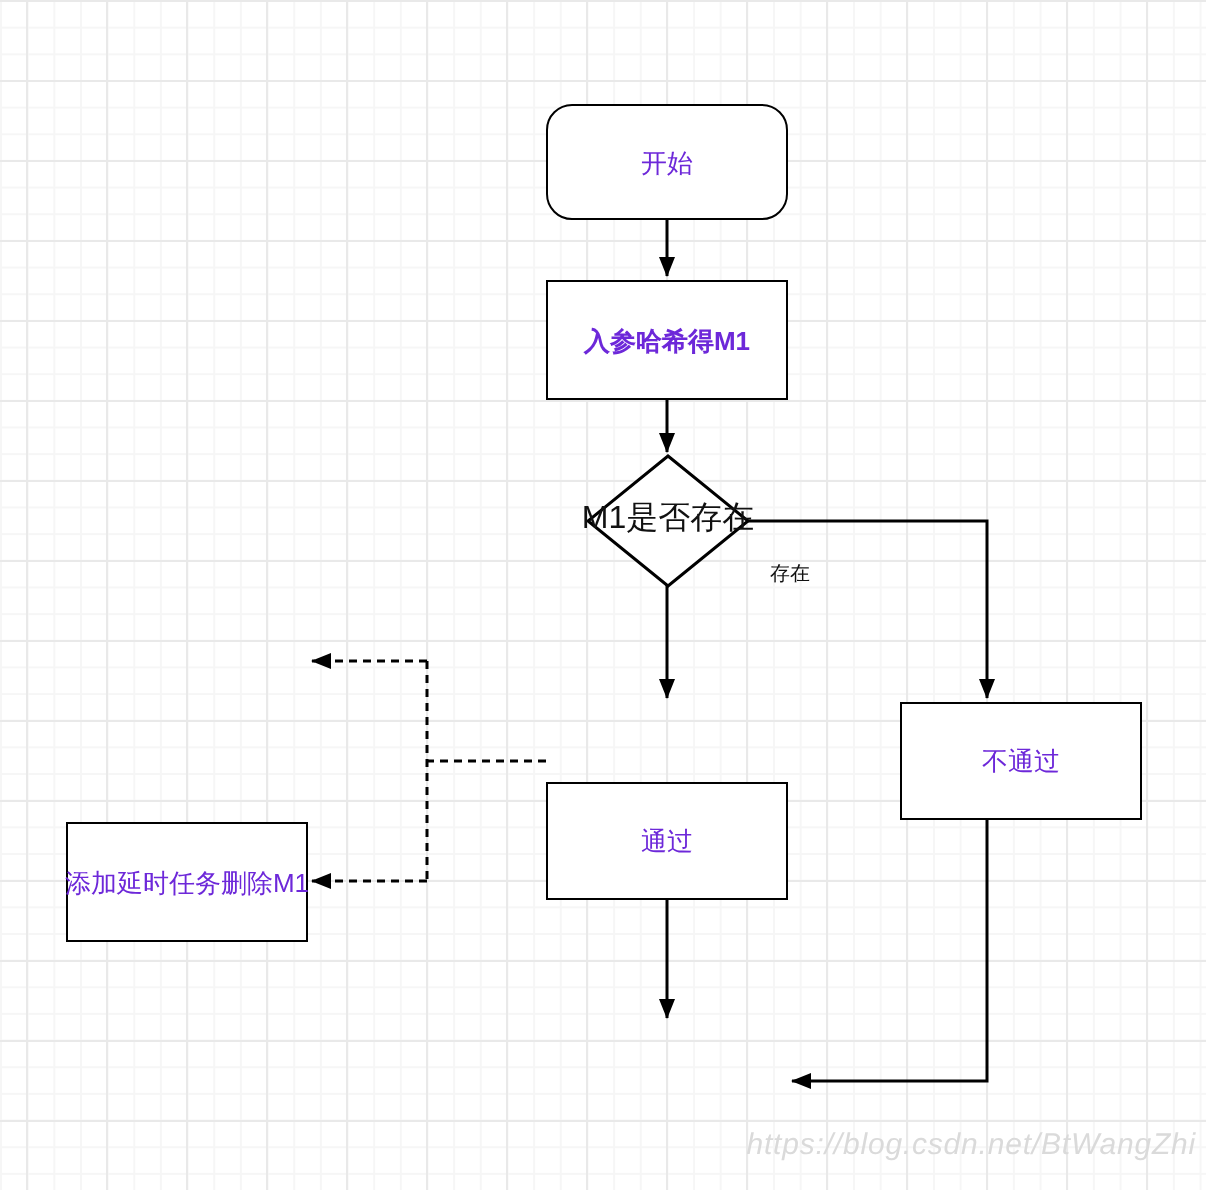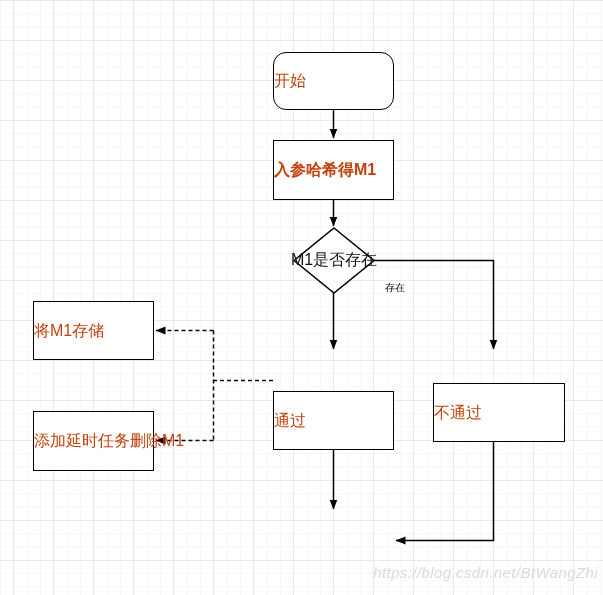--- a/index.html
+++ b/index.html
@@ -26,30 +26,31 @@
     left: 0; top: 0;
     width: 603px; height: 595px;
   }
   .node {
     position: absolute;
     box-sizing: border-box;
     background: #ffffff;
     border: 1.5px solid #000000;
     display: flex;
     align-items: center;
-    font-size: 16px;
-    color: #c2410c;
+    justify-content: center;
+    font-size: 13px;
+    color: #6d28d9;
     white-space: nowrap;
     line-height: 1;
   }
   .terminator { border-radius: 13px; }
   #n-start { left: 273px; top: 52px;  width: 121px; height: 58px; }
   #n-hash  { left: 273px; top: 140px; width: 121px; height: 60px; font-weight: bold; }
   #n-pass  { left: 273px; top: 351px; width: 121px; height: 59px; margin-top: 40px; }
-  #n-fail  { left: 433px; top: 351px; width: 132px; height: 59px; margin-top: 32px; }
+  #n-fail  { left: 450px; top: 351px; width: 121px; height: 59px; }
   #n-store { left: 33px;  top: 301px; width: 121px; height: 59px; }
   #n-delay { left: 33px;  top: 411px; width: 121px; height: 60px; }
   #n-end   { left: 273px; top: 511px; width: 121px; height: 58px; }
   .decision-label {
     position: absolute;
     left: 294px; top: 228px;
     width: 80px; height: 64px;
     display: flex;
     align-items: center;
     justify-content: center;
@@ -118,23 +119,20 @@
   <div class="edge-label">存在</div>
 
   <div class="node" id="n-pass">
     <span>通过</span>
   </div>
 
   <div class="node" id="n-fail">
     <span>不通过</span>
   </div>
 
-  <div class="node" id="n-store">
-    <span>将M1存储</span>
-  </div>
 
   <div class="node" id="n-delay">
     <span>添加延时任务删除M1</span>
   </div>
 
 
   <div class="watermark">https://blog.csdn.net/BtWangZhi</div>
 
 </div>
 

